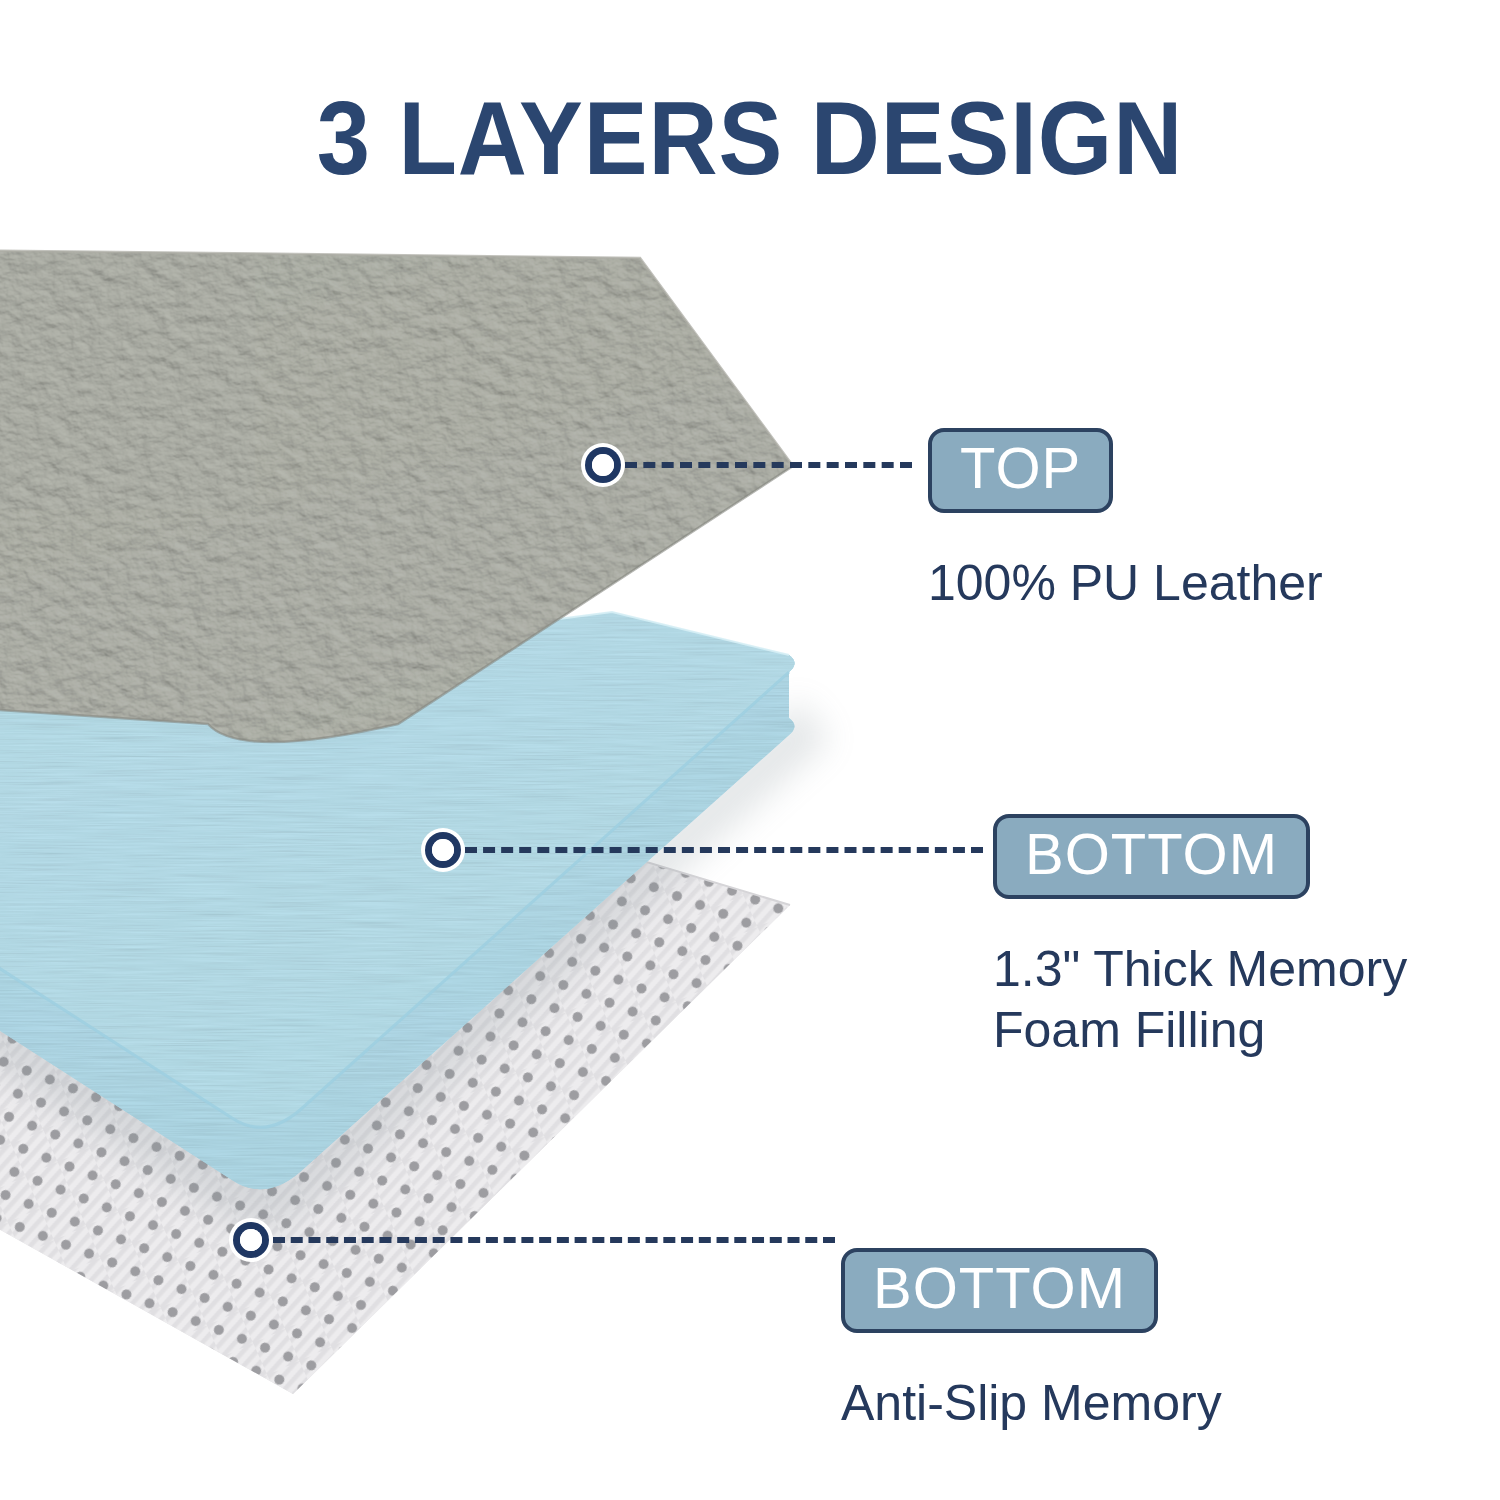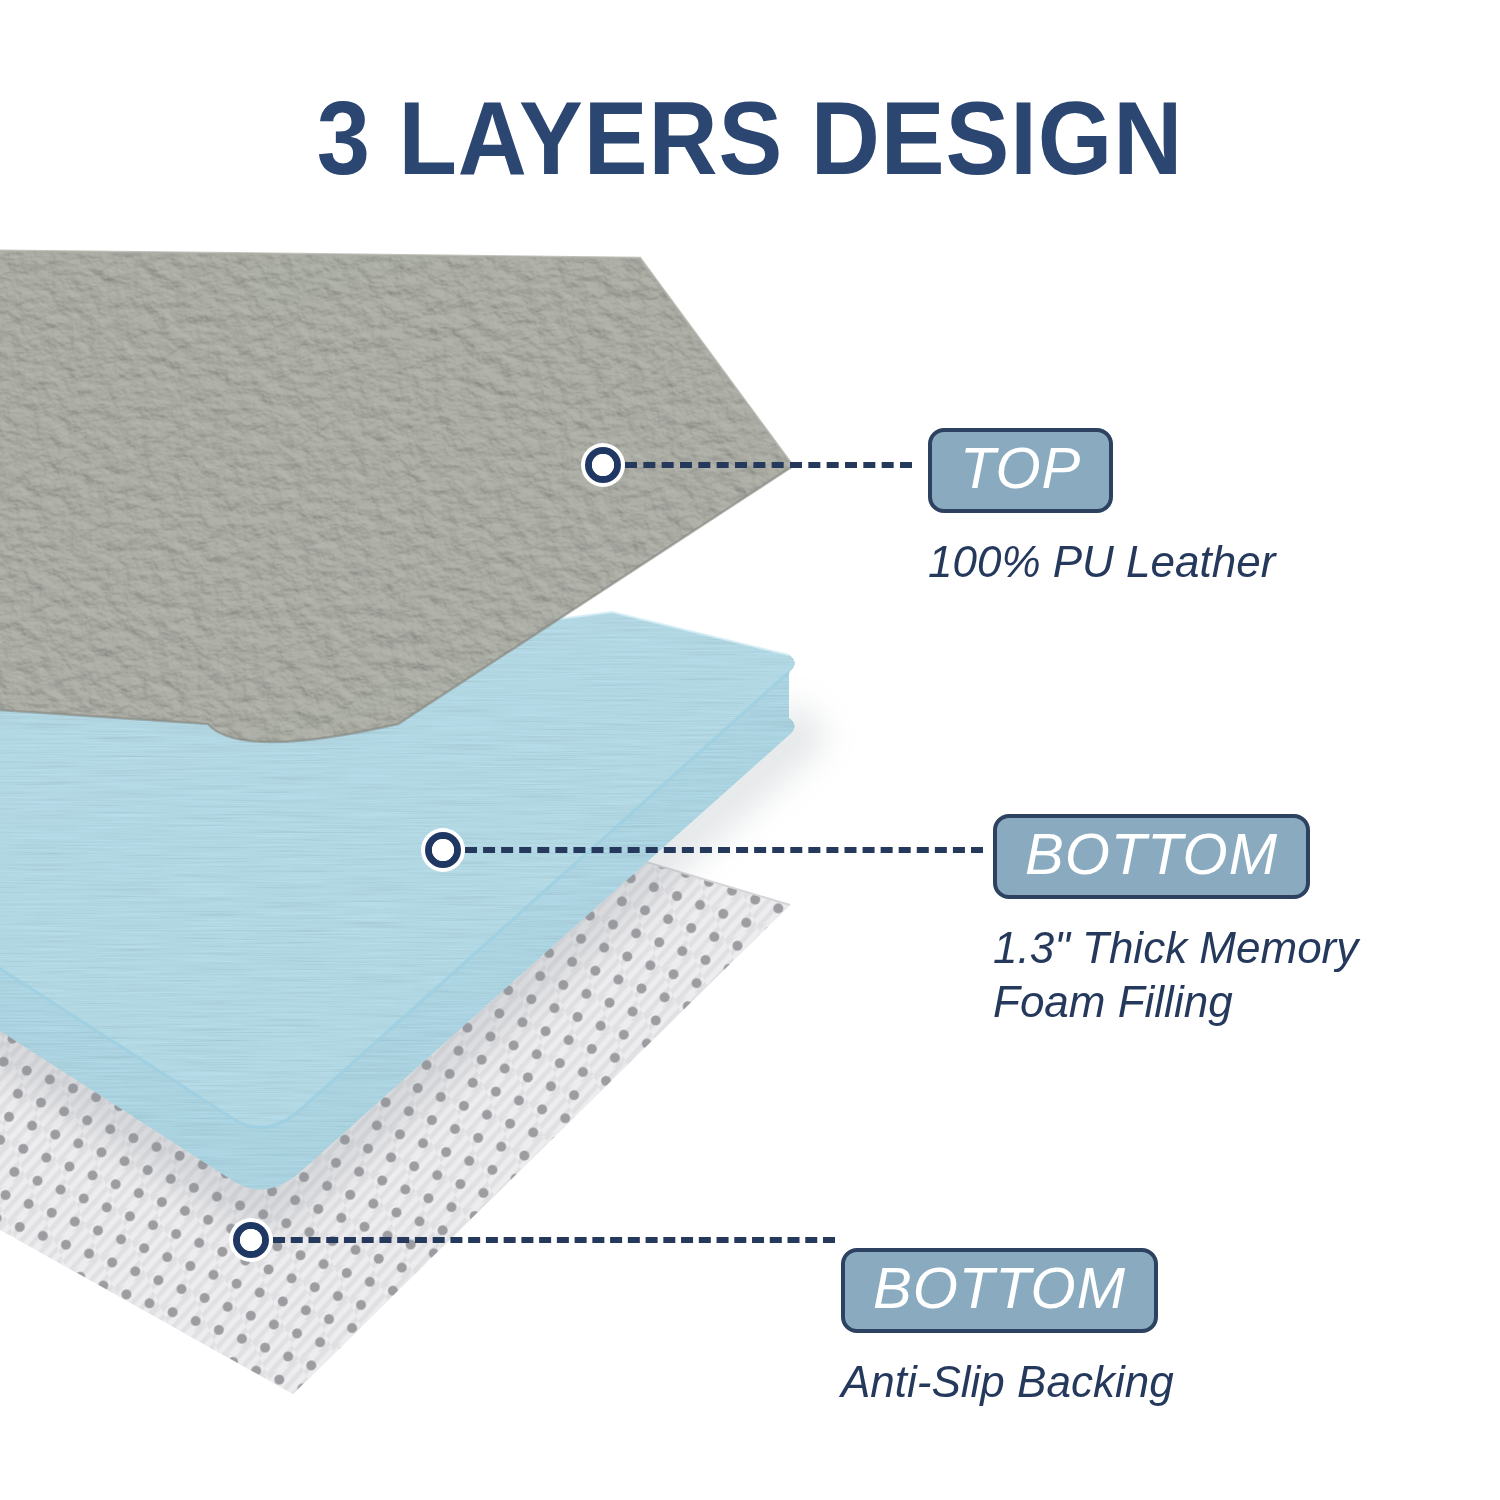--- a/index.html
+++ b/index.html
@@ -85,41 +85,41 @@
 
   
   .leader {
     position: absolute;
     height: 0;
     border-top: 6px dashed #25395c;
     margin-top: -3px;
   }
 
   
-  .callout { position: absolute; font-style: italic; }
+  .callout { position: absolute; }
   .badge {
     display: inline-block;
     background: #8aabbf;
     border: 4px solid #2c4260;
     border-radius: 16px;
     color: #ffffff;
     font-size: 58px;
     font-weight: normal;
     letter-spacing: 1px;
     padding: 6px 28px 10px 28px;
     line-height: 1.05;
     box-sizing: border-box;
     white-space: nowrap;
   }
   .desc {
     color: #25395c;
-    font-size: 44px;
+    font-size: 50px;
     font-weight: normal;
     line-height: 1.22;
-    margin-top: 22px;
+    margin-top: 40px;
     white-space: pre-line;
   }
 </style>
 </head>
 <body>
 
 <div id="page">
 
   <div id="art">
     <svg width="1500" height="1500" viewBox="0 0 1500 1500" xmlns="http://www.w3.org/2000/svg">
@@ -267,16 +267,16 @@
     <div class="desc">1.3" Thick Memory
 Foam Filling</div>
   </div>
 
   <div class="leader" style="left:273px; top:1240px; width:562px;"></div>
   <div class="marker" style="left:251px; top:1240px;">
       <i></i>
     </div>
   <div class="callout" style="left:841px; top:1248px;">
     <div class="badge">BOTTOM</div>
-    <div class="desc">Anti-Slip Backing</div>
+    <div class="desc">Anti-Slip Memory</div>
   </div>
 
 </div>
 
 </body></html>

